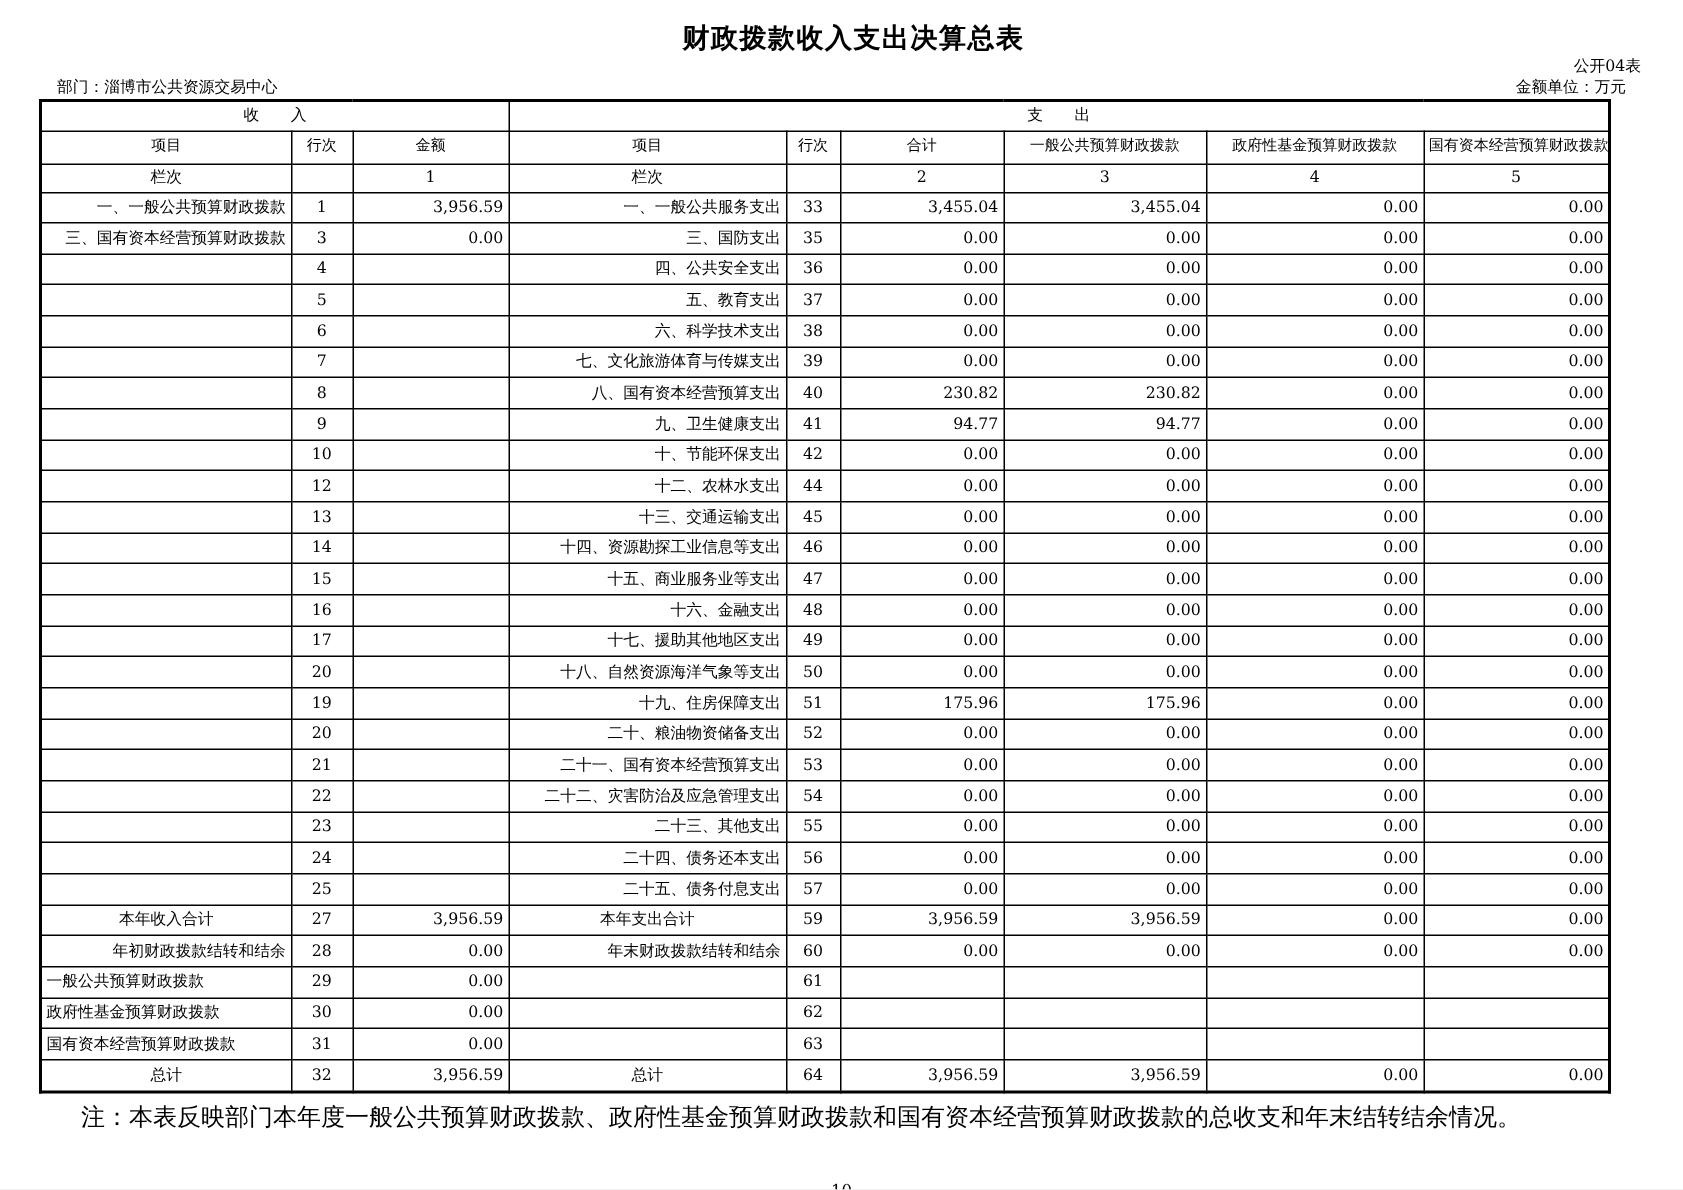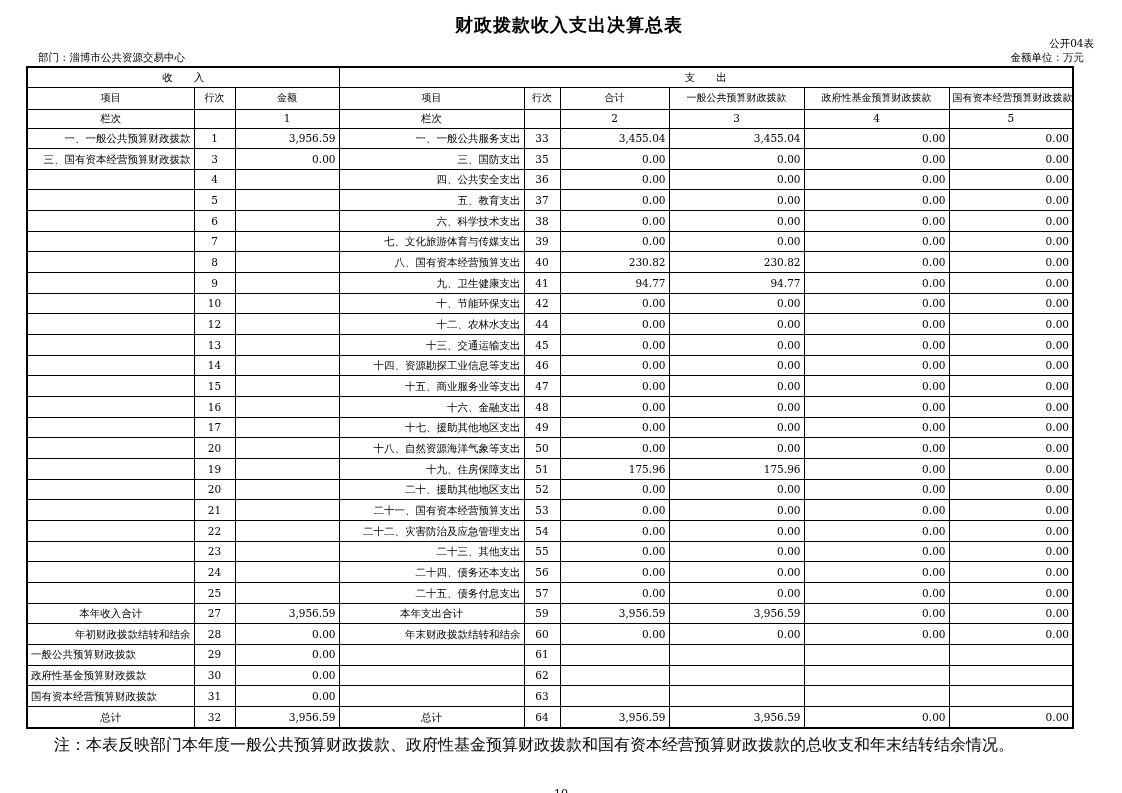--- a/index.html
+++ b/index.html
@@ -284,21 +284,21 @@
       <td class="ctr">51</td>
       <td class="num">175.96</td>
       <td class="num">175.96</td>
       <td class="num">0.00</td>
       <td class="num">0.00</td>
     </tr>
         <tr>
       <td class="a-l"></td>
       <td class="ctr">20</td>
       <td class="num"></td>
-      <td class="a-l">二十、援助其他地区支出</td>
+      <td class="a-l">二十、粮油物资储备支出</td>
       <td class="ctr">52</td>
       <td class="num">0.00</td>
       <td class="num">0.00</td>
       <td class="num">0.00</td>
       <td class="num">0.00</td>
     </tr>
         <tr>
       <td class="a-l"></td>
       <td class="ctr">21</td>
       <td class="num"></td>

